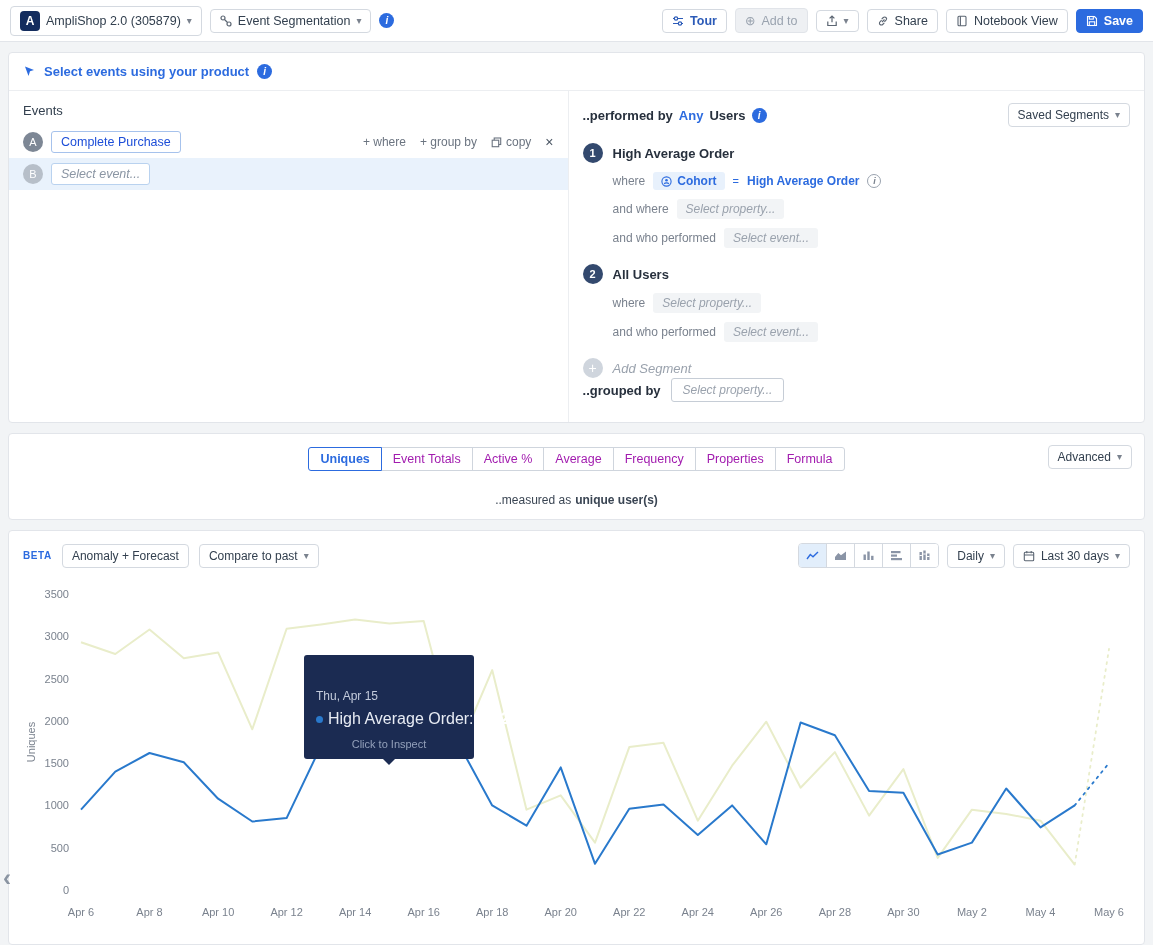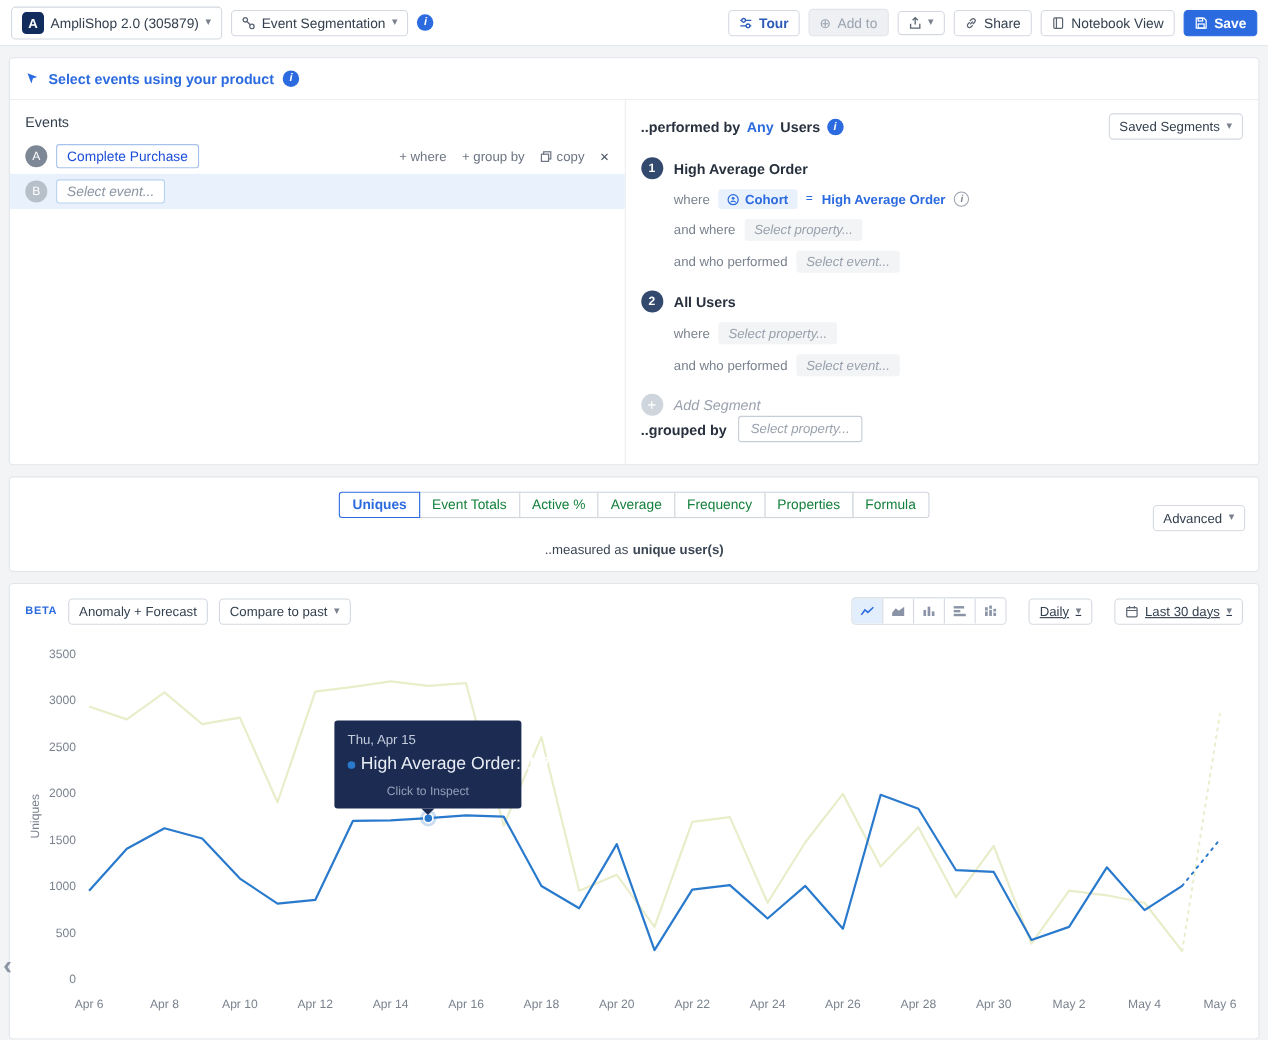--- a/index.html
+++ b/index.html
@@ -100,50 +100,50 @@
   .grouped-input {
     border:1px solid #c6cdd6; border-radius:3px; background:#fff;
     padding:4px 11px; font-style:italic; color:#9aa2ad; font-size:12px; cursor:text;
   }
 
   
   .panel2 { position:relative; padding:13px 12px 12px; }
   .tabs { display:flex; justify-content:center; }
   .tab {
     border:1px solid #cfd5dd; background:#fff; padding:4px 11px;
-    font-size:12.5px; color:#15803d; margin-left:-1px; cursor:pointer; position:relative;
+    font-size:12.5px; color:#a21caf; margin-left:-1px; cursor:pointer; position:relative;
   }
   .tab:first-child { border-radius:3px 0 0 3px; margin-left:0; }
   .tab:last-child { border-radius:0 3px 3px 0; }
   .tab.active { border-color:#2c6bdf; color:#2c6bdf; font-weight:bold; z-index:1; }
-  .advanced-btn { position:absolute; right:12px; top:25px; }
+  .advanced-btn { position:absolute; right:12px; top:11px; }
   .measured { text-align:center; margin-top:22px; font-size:12px; color:#3a4553; }
   .measured .bold { margin-left:4px; }
 
   
   .panel3 { padding:12px 14px 10px; }
   .chart-header { display:flex; align-items:center; gap:10px; }
   .beta { color:#2c6bdf; font-weight:bold; font-size:10px; letter-spacing:0.6px; }
   .btn.small { padding:4px 9px; font-size:12px; }
-  .chart-controls { margin-left:auto; display:flex; align-items:center; gap:20px;text-decoration:underline; }
+  .chart-controls { margin-left:auto; display:flex; align-items:center; gap:8px; }
   .icon-group { display:flex; border:1px solid #d4d9e0; border-radius:4px; overflow:hidden; }
   .icon-btn { padding:5px 7px; display:flex; align-items:center; border-left:1px solid #d4d9e0; cursor:pointer; background:#fff; }
   .icon-btn:first-child { border-left:none; }
   .icon-btn.active { background:#e2eefb; }
 
   .chart-wrap { position:relative; margin-top:14px; }
   #chart-svg { display:block; }
   .tick { font-size:11px; fill:#7a828e; }
   .axis-title { font-size:11px; fill:#7a828e; }
 
   .tooltip {
     position:absolute; width:170px; border-radius:3px; padding:10px 12px 9px;
     color:#fff; cursor:pointer; z-index:5;
   }
-  .tt-date { font-size:12px; color:#c3cbdc; }
+  .tt-date { font-size:12px; color:#c3cbdc;margin-top:24px; }
   .tt-line { display:flex; align-items:center; gap:5px; margin-top:7px; font-size:16px; color:#e8ecf4; white-space:nowrap; }
   .tt-dot { width:7px; height:7px; border-radius:50%; display:inline-block; flex:none; }
   .tt-line b { color:#fff; }
   .tt-action { text-align:center; margin-top:10px; font-size:11px; color:#93a0ba; }
   .tt-arrow {
     position:absolute; left:50%; bottom:-6px; margin-left:-6px; width:0; height:0;
     border-left:6px solid transparent; border-right:6px solid transparent; border-top:6px solid #1b2b52;
   }
   .collapse-chevron {
     position:absolute; left:3px; top:866px; color:#8a94a2; font-size:24px;

